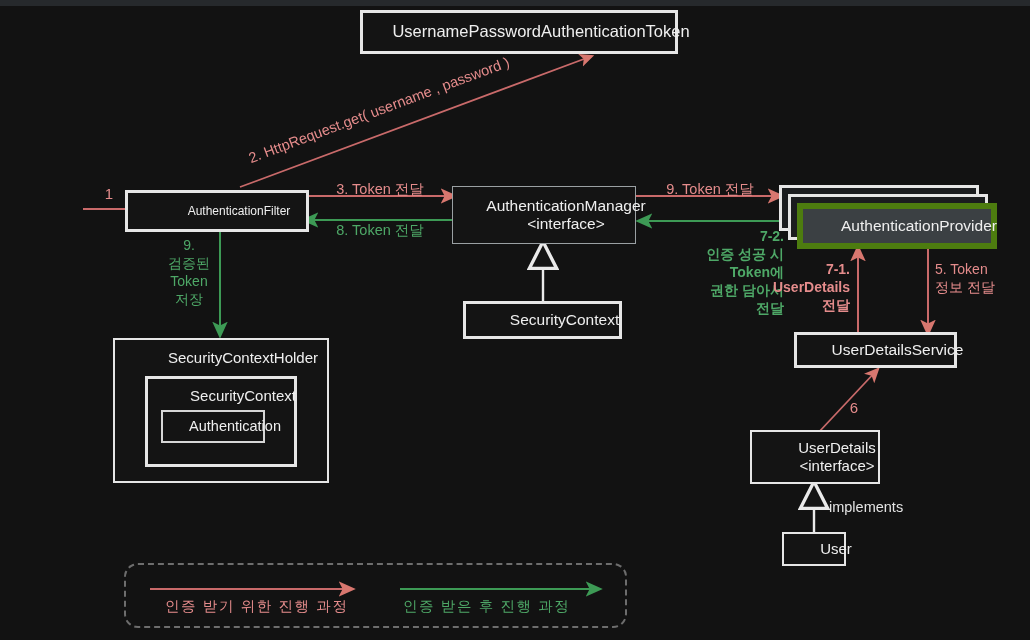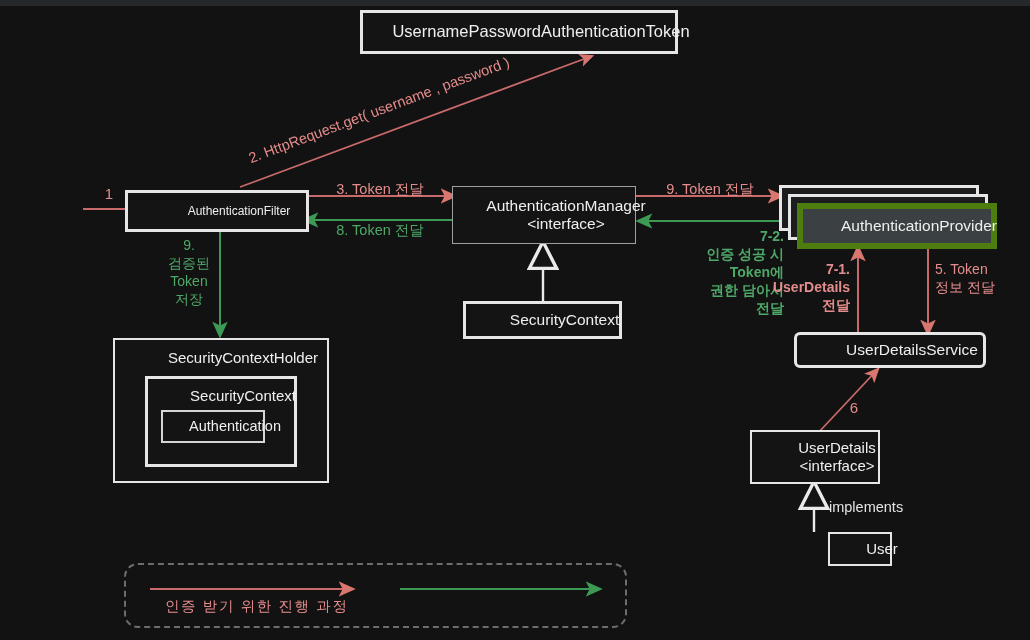--- a/index.html
+++ b/index.html
@@ -154,26 +154,26 @@
 
   <div class="box gray" style="left:452px; top:186px; width:184px; height:58px; font-size:15.5px;">AuthenticationManager
 &lt;interface&gt;</div>
 
   <div class="box" style="left:463px; top:301px; width:159px; height:38px; font-size:15.5px;">SecurityContext</div>
 
   <div class="box provider-stack" style="left:779px; top:185px; width:200px; height:46px;"></div>
   <div class="box provider-stack" style="left:788px; top:194px; width:200px; height:46px;"></div>
   <div class="box provider-front" style="left:797px; top:203px; width:200px; height:46px; font-size:15.5px;">AuthenticationProvider</div>
 
-  <div class="box" style="left:794px; top:332px; width:192px; height:36px; font-size:15.5px;border-radius:6px;">UserDetailsService</div>
+  <div class="box" style="left:794px; top:332px; width:163px; height:36px; font-size:15.5px;">UserDetailsService</div>
 
   <div class="box thin" style="left:750px; top:430px; width:130px; height:54px; font-size:15px;">UserDetails
 &lt;interface&gt;</div>
 
-  <div class="box thin" style="left:828px; top:532px; width:64px; height:34px; font-size:15px;">User</div>
+  <div class="box thin" style="left:782px; top:532px; width:64px; height:34px; font-size:15px;">User</div>
 
   <div class="box" style="left:113px; top:338px; width:216px; height:145px; align-items:flex-start; padding-top:9px; border-width:2px; font-size:15px;">SecurityContextHolder</div>
   <div class="box inner" style="left:145px; top:376px; width:152px; height:91px; align-items:flex-start; padding-top:8px; font-size:15px;">SecurityContext</div>
   <div class="box inner2" style="left:161px; top:410px; width:104px; height:33px; font-size:14.5px;">Authentication</div>
 
 
   <div class="lbl red c" style="left:87px; top:184px; width:44px; font-size:15px;">1</div>
 
   <div class="rot2">2. HttpRequest.get( username , password )</div>
 
@@ -200,14 +200,15 @@
 
   <div class="lbl red l" style="left:935px; top:261px; width:92px; font-size:14px;">5. Token
 정보 전달</div>
 
   <div class="lbl red c" style="left:835px; top:398px; width:38px; font-size:15px;">6</div>
 
   <div class="lbl white l" style="left:829px; top:498px; width:130px; font-size:14.5px;">implements</div>
 
   <div id="legend"></div>
   <div class="legend-label" style="left:165px; top:597px; color:#e58c8c;text-align:right;">인증 받기 위한 진행 과정</div>
+  <div class="legend-label" style="left:403px; top:597px; color:#4ea867;">인증 받은 후 진행 과정</div>
 
 </div>
 
 </body></html>

